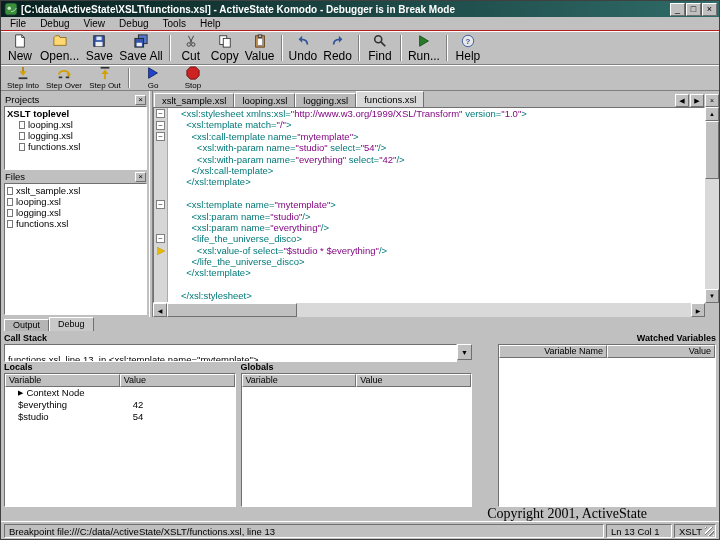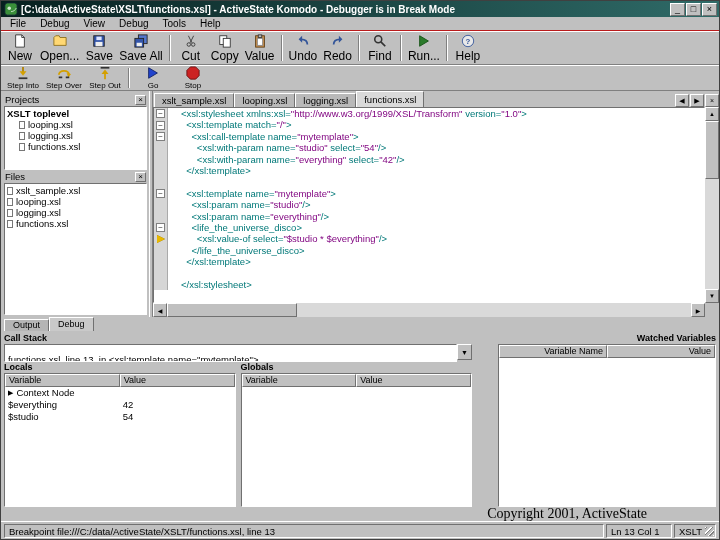--- a/index.html
+++ b/index.html
@@ -84,21 +84,21 @@
   .combo { height:16px; display:flex; margin-bottom:2px; }
   .combo-field { flex:1; background:#fff; font-size:9.5px; line-height:14px; padding:8px 3px; white-space:nowrap; overflow:hidden; font-family:"Liberation Sans",sans-serif; }
   .combo-btn { width:15px; background:#c0c0c0; font-size:7px; display:flex; align-items:center; justify-content:center; }
   .lg-row { flex:1; display:flex; gap:5px; min-height:0; }
   .lg-col { flex:1; display:flex; flex-direction:column; min-width:0; }
   .listview { flex:1; background:#fff; display:flex; flex-direction:column; overflow:hidden; }
   .lv-header { height:13px; display:flex; background:#c0c0c0; flex-shrink:0; }
   .lv-hcell { flex:1; font-size:9px; line-height:11px; padding:0 3px; background:#c0c0c0; border:1px solid; border-color:#fff #707070 #707070 #fff; white-space:nowrap; overflow:hidden; }
   .lv-body { flex:1; }
   .lv-row { height:12px; display:flex; font-size:9.5px; line-height:12px; }
-  .lv-cell { flex:1; padding:0 3px; white-space:nowrap; overflow:hidden; display:flex; align-items:center; }
+  .lv-cell { flex:1; padding:0 13px; white-space:nowrap; overflow:hidden; display:flex; align-items:center; }
   .tri { font-size:7px; margin-right:3px; }
 
   .copyright-row { height:14px; text-align:right; padding-right:72px; font-family:"Liberation Serif",serif; font-size:14px; line-height:13px; flex-shrink:0; }
 
   
   .statusbar { height:20px; display:flex; gap:2px; padding:2px 3px 3px 3px; align-items:stretch; flex-shrink:0; border-top:1px solid #fff; }
   .sb-cell { font-size:9.5px; line-height:13px; padding:0 4px; white-space:nowrap; overflow:hidden; }
   .sb-msg { flex:1; }
   .sb-pos { width:66px; flex-shrink:0; }
   .sb-lang { width:42px; flex-shrink:0; position:relative; }
@@ -382,20 +382,24 @@
               </span>
               <span class="ctext"><span class="tok-tag">    &lt;xsl:call-template name=</span><span class="tok-str">"mytemplate"</span><span class="tok-tag">&gt;</span></span>
             </div>
             <div class="code-line">
               <span class="cmargin"></span>
               <span class="ctext"><span class="tok-tag">      &lt;xsl:with-param name=</span><span class="tok-str">"studio"</span><span class="tok-tag"> select=</span><span class="tok-str">"54"</span><span class="tok-tag">/&gt;</span></span>
             </div>
             <div class="code-line">
               <span class="cmargin"></span>
               <span class="ctext"><span class="tok-tag">      &lt;xsl:with-param name=</span><span class="tok-str">"everything"</span><span class="tok-tag"> select=</span><span class="tok-str">"42"</span><span class="tok-tag">/&gt;</span></span>
+            </div>
+            <div class="code-line">
+              <span class="cmargin"></span>
+              <span class="ctext"><span class="tok-tag">    &lt;/xsl:call-template&gt;</span></span>
             </div>
             <div class="code-line">
               <span class="cmargin"></span>
               <span class="ctext"><span class="tok-tag">  &lt;/xsl:template&gt;</span></span>
             </div>
             <div class="code-line">
               <span class="cmargin"></span>
               <span class="ctext"></span>
             </div>
             <div class="code-line">

